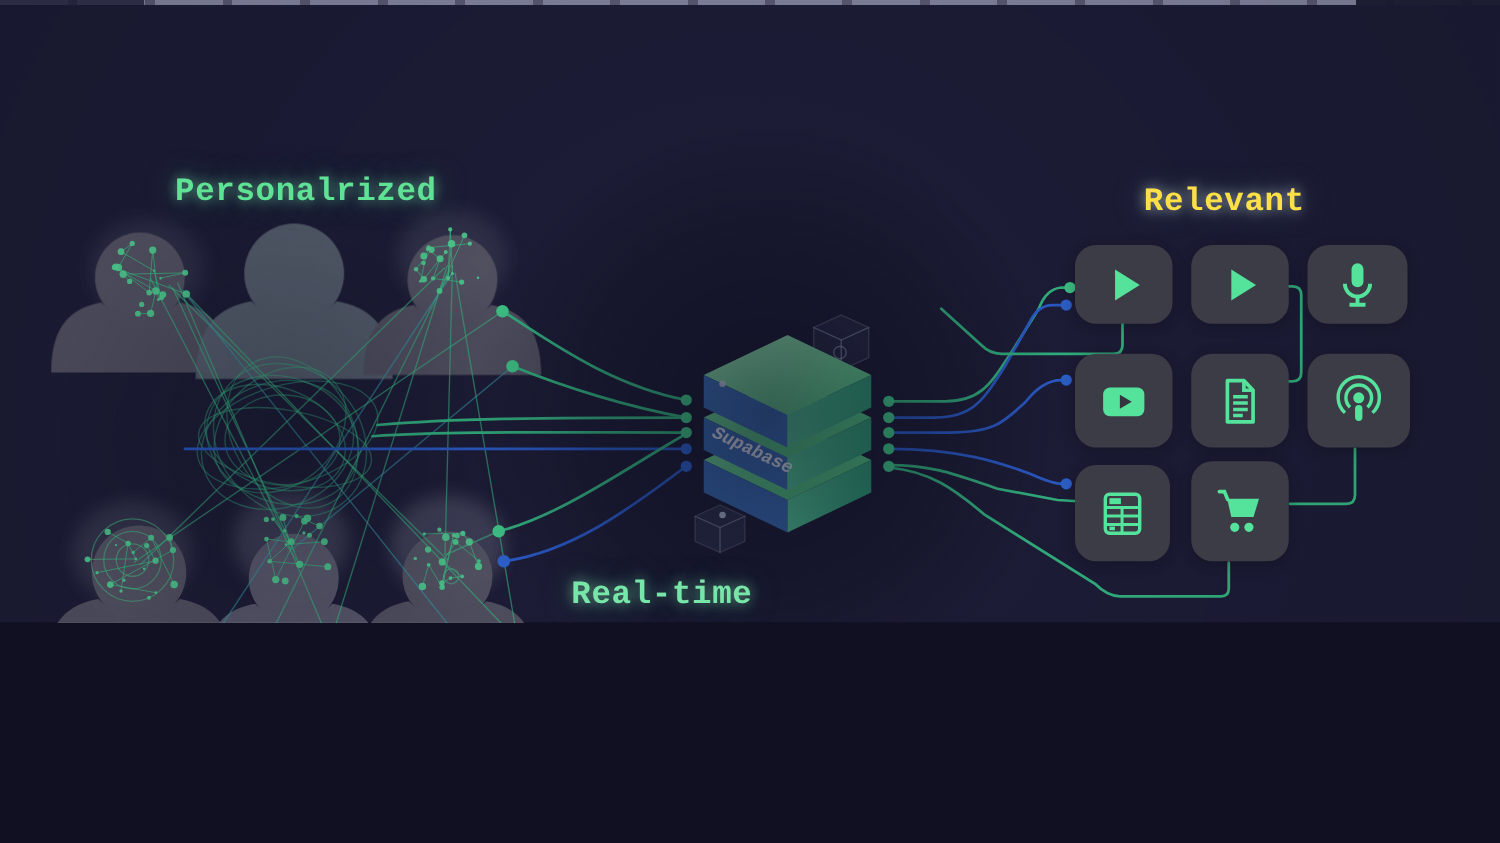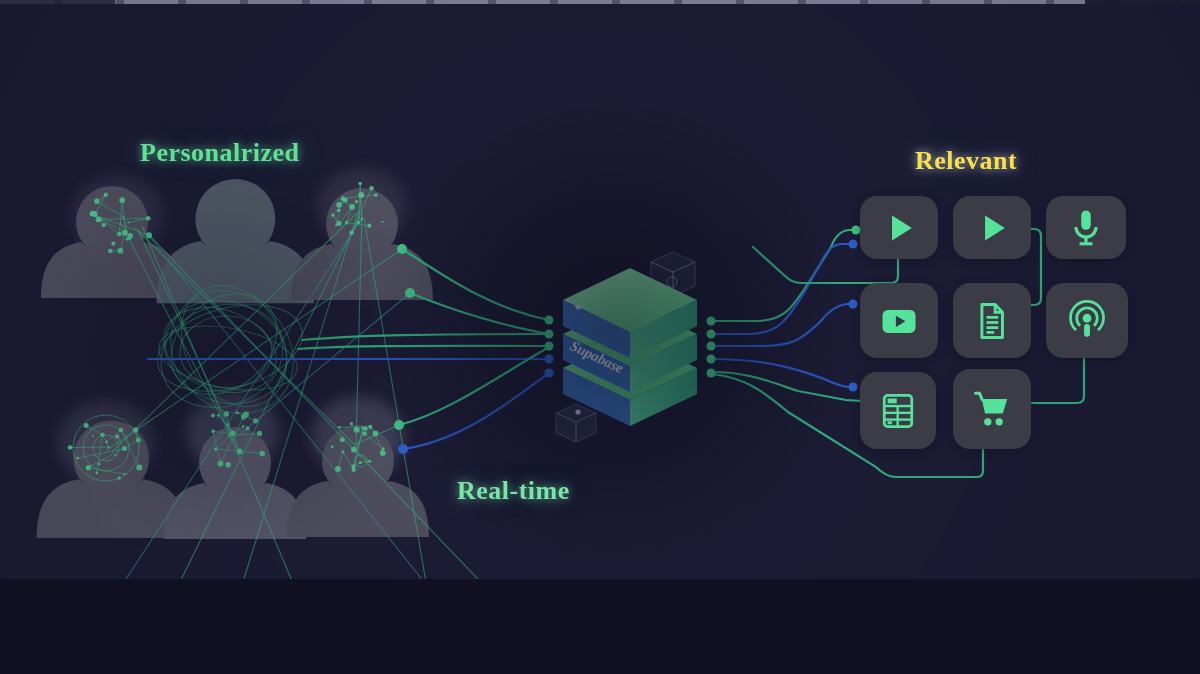--- a/index.html
+++ b/index.html
@@ -1,33 +1,33 @@
 <!DOCTYPE html>
 <html><head>
 <meta charset="utf-8">
 <style>
   html,body{margin:0;padding:0;background:#101022;}
-  .stage{position:relative;width:1200px;height:579px;overflow:hidden;
-         background:#1c1c36;font-family:Liberation Serif, serif;text-align:center;}
+  .stage{position:relative;width:1200px;height:498px;overflow:hidden;
+         background:#1c1c36;font-family:Liberation Mono, monospace;text-align:center;}
   .vignette{position:absolute;inset:0;pointer-events:none;
     background:
       radial-gradient(circle 235px at 612px 332px, rgba(9,9,24,.55) 0%, rgba(9,9,24,.35) 55%, rgba(9,9,24,0) 100%),
       radial-gradient(circle 200px at 235px 350px, rgba(9,9,24,.25) 0%, rgba(9,9,24,0) 100%),
       radial-gradient(circle 900px at 600px 337px, rgba(40,40,70,.12) 0%, rgba(10,10,24,.25) 100%);}
   .top-strip{position:absolute;left:0;top:0;width:1200px;height:4px;
     background:linear-gradient(90deg,#34344f 0 115px,#8f91ab 115px 1085px,#222238 1085px);}
   .top-strip:after{content:"";position:absolute;inset:0;
     background:repeating-linear-gradient(90deg,transparent 0 54px,rgba(25,25,48,.4) 54px 62px);}
   svg#scene{position:absolute;left:0;top:0;}
   .label{position:absolute;font-weight:bold;font-size:26px;letter-spacing:.5px;white-space:nowrap;}
   #lbl-personalized{left:140px;top:138px;color:#60e295;
     text-shadow:0 0 10px rgba(120,235,170,.65),0 0 28px rgba(120,235,170,.35);}
   #lbl-relevant{left:915px;top:146px;color:#fde047;
     text-shadow:0 0 10px rgba(235,255,245,.6),0 0 26px rgba(200,255,225,.35);}
-  #lbl-realtime{left:457px;top:476px;color:#79e6a9;
+  #lbl-realtime{left:457px;top:460px;color:#79e6a9;
     text-shadow:0 0 10px rgba(130,238,175,.6),0 0 26px rgba(130,238,175,.35);}
   .tile{position:absolute;border-radius:17px;background:rgba(62,62,72,.95);
     display:flex;align-items:center;justify-content:center;
     box-shadow:0 2px 10px rgba(0,0,0,.25);}
   .tile svg{display:block;}
 </style>
 </head>
 <body>
 
 <div class="stage">

